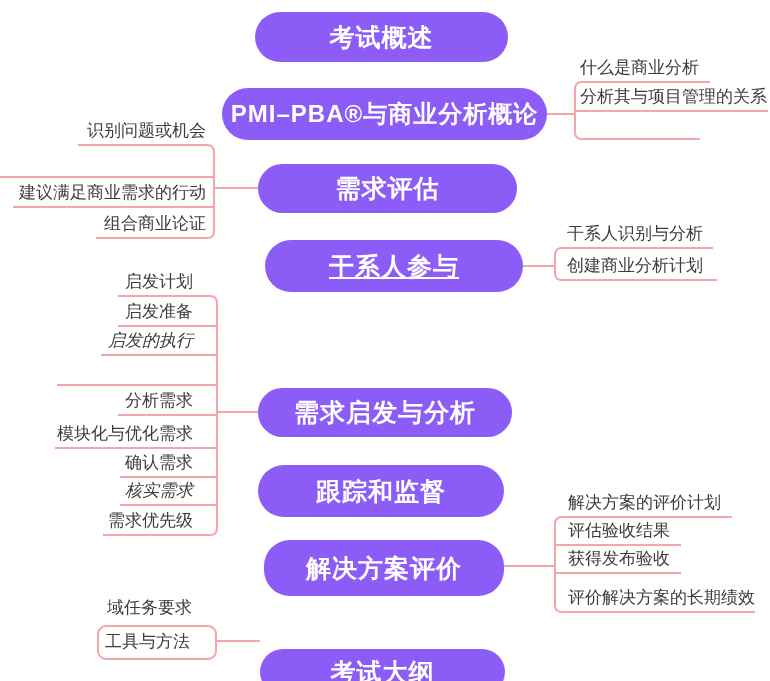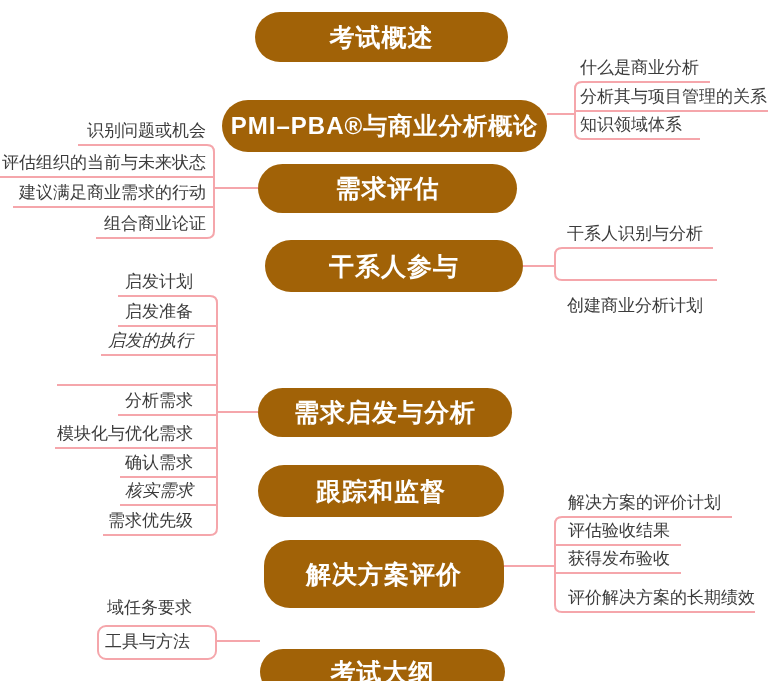--- a/index.html
+++ b/index.html
@@ -6,21 +6,21 @@
   #canvas{
     position:relative;
     width:770px;height:681px;
     background:#ffffff;
     font-family:"Liberation Sans","DejaVu Sans",sans-serif;
     overflow:hidden;
   }
   #wires{position:absolute;left:0;top:0;width:770px;height:681px;}
   .pill{
     position:absolute;
-    background:#a16207;
+    background:#8b5cf6;
     color:#ffffff;
     border-radius:26px;
     display:flex;align-items:center;justify-content:center;
     font-size:25px;font-weight:600;letter-spacing:1px;
     white-space:nowrap;
     box-sizing:border-box;
   }
   .leaf{
     position:absolute;
     font-size:17px;color:#3C3C3C;
@@ -63,45 +63,43 @@
     <path d="M732 517 L562 517 Q555 517 555 524 L555 605 Q555 612 562 612 L755 612"></path>
     <path d="M555 545 L681 545"></path>
     <path d="M555 573 L681 573"></path>
 
     <path d="M260 641 L216 641"></path>
     <rect x="98" y="626" width="118" height="33" rx="8" ry="8"></rect>
   </svg>
 
   <div class="pill" style="left:255px;top:12px;width:253px;height:50px;">考试概述</div>
 
-  <div class="pill" style="left:222px;top:88px;width:325px;height:52px;font-size:24px;margin-top:12px;">PMI–PBA®与商业分析概论</div>
+  <div class="pill" style="left:222px;top:88px;width:325px;height:52px;font-size:24px;">PMI–PBA®与商业分析概论</div>
 
   <div class="pill" style="left:258px;top:164px;width:259px;height:49px;">需求评估</div>
 
-  <div class="pill" style="left:265px;top:240px;width:258px;height:52px;">干系人参与</div>
+  <div class="pill" style="left:265px;top:240px;width:258px;height:52px;text-decoration:underline;">干系人参与</div>
 
   <div class="pill" style="left:258px;top:388px;width:254px;height:49px;">需求启发与分析</div>
 
   <div class="pill" style="left:258px;top:465px;width:246px;height:52px;">跟踪和监督</div>
 
-  <div class="pill" style="left:264px;top:540px;width:240px;height:68px;">解决方案评价</div>
+  <div class="pill" style="left:264px;top:540px;width:240px;height:56px;">解决方案评价</div>
 
   <div class="pill" style="left:260px;top:649px;width:245px;height:46px;">考试大纲</div>
 
   <div class="leaf right-side" style="left:580px;top:57px;">什么是商业分析</div>
   <div class="leaf right-side" style="left:580px;top:86px;">分析其与项目管理的关系</div>
-  <div class="leaf right-side" style="left:580px;top:114px;">知识领域体系</div>
 
   <div class="leaf left-side" style="right:564px;top:120px;">识别问题或机会</div>
-  <div class="leaf left-side" style="right:564px;top:152px;">评估组织的当前与未来状态</div>
   <div class="leaf left-side" style="right:564px;top:182px;">建议满足商业需求的行动</div>
   <div class="leaf left-side" style="right:564px;top:213px;margin-left:28px;">组合商业论证</div>
 
   <div class="leaf right-side" style="left:567px;top:223px;">干系人识别与分析</div>
-  <div class="leaf right-side" style="left:567px;top:255px;margin-top:40px;">创建商业分析计划</div>
+  <div class="leaf right-side" style="left:567px;top:255px;">创建商业分析计划</div>
 
   <div class="leaf left-side" style="right:577px;top:271px;">启发计划</div>
   <div class="leaf left-side" style="right:577px;top:301px;">启发准备</div>
   <div class="leaf left-side" style="right:577px;top:330px;font-style:italic;">启发的执行</div>
   <div class="leaf left-side" style="right:577px;top:390px;">分析需求</div>
   <div class="leaf left-side" style="right:577px;top:423px;">模块化与优化需求</div>
   <div class="leaf left-side" style="right:577px;top:452px;">确认需求</div>
   <div class="leaf left-side" style="right:577px;top:480px;font-style:italic;">核实需求</div>
   <div class="leaf left-side" style="right:577px;top:510px;">需求优先级</div>
 

